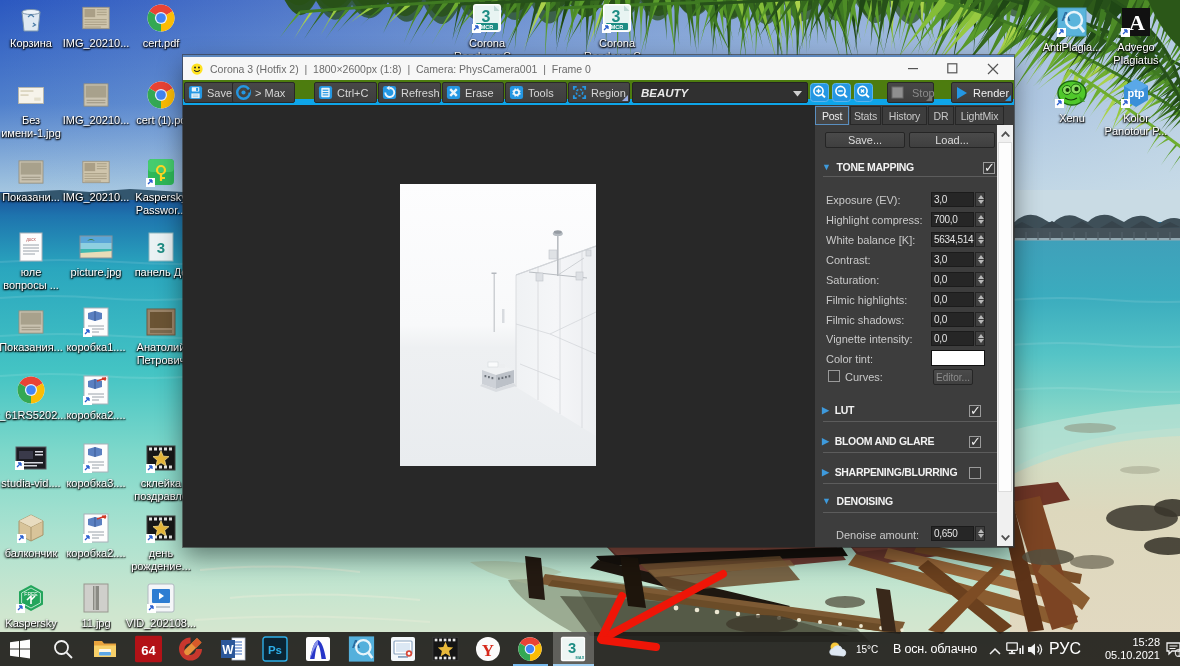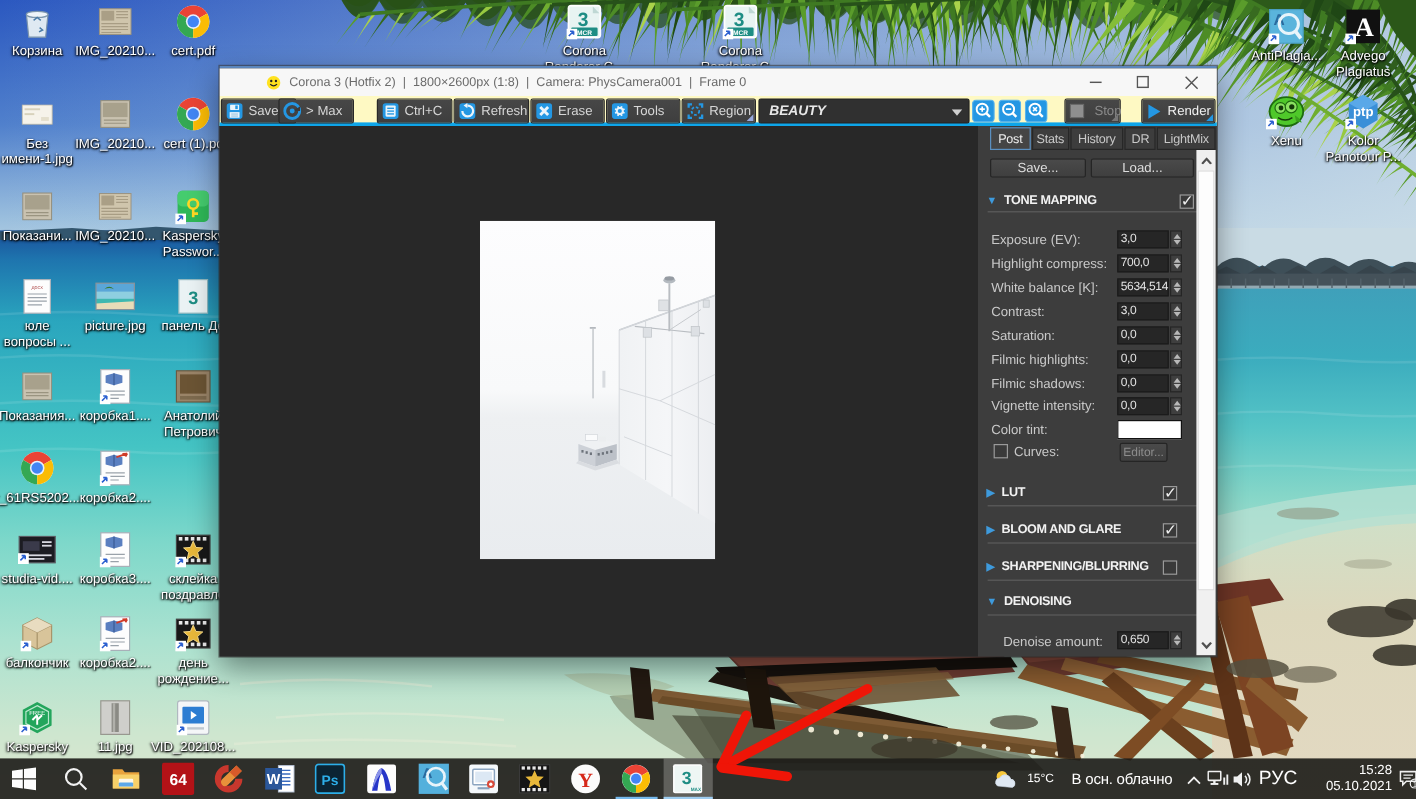--- a/index.html
+++ b/index.html
@@ -8,25 +8,25 @@
 #root { position:absolute; left:0; top:0; width:1180px; height:666px; overflow:hidden; }
 #wall { position:absolute; left:0; top:0; }
 .di { position:absolute; width:68px; text-align:center; z-index:2; }
 .di .ic { height:32px; display:flex; align-items:center; justify-content:center; }
 .di .lb { margin-top:3px; margin-left:-6px; margin-right:-6px; font-size:11px; line-height:13px; color:#fff;
   text-shadow:0 1px 2px rgba(0,0,0,.9), 1px 1px 1px rgba(0,0,0,.8), -1px 1px 2px rgba(0,0,0,.7); }
 #taskbar { position:absolute; left:0; top:632px; width:1180px; height:34px; background:rgba(28,27,23,0.9); z-index:10; display:flex; align-items:center; }
 #arrow { position:absolute; left:0; top:0; z-index:20; pointer-events:none; }
 #win { position:absolute; left:183px; top:55px; width:831px; height:492px; z-index:5;
   border-top:2px solid #5b86bc; box-shadow:0 10px 24px rgba(0,0,0,.45), 0 0 0 1px rgba(60,60,60,.6); background:#3d3d3d; }
-#wtitle { height:23px; background:#f7f7f7; display:flex; align-items:center; font-size:11px; color:#6b6b6b;padding-left:31px; }
+#wtitle { height:23px; background:#f7f7f7; display:flex; align-items:center; font-size:11px; color:#6b6b6b; }
 #wtitle .smile { width:12px; height:12px; margin-left:8px; margin-right:7px; }
 #wtitle .wbtns { margin-left:auto; display:flex; height:100%; }
 #wtitle .wb { width:40px; display:flex; align-items:center; justify-content:center; color:#444; font-size:13px; }
-#wtoolbar { height:25px; background:#fef9c3; position:relative; border-bottom:3px solid #0ea5e9;text-decoration:underline; }
+#wtoolbar { height:25px; background:#4d7c0f; position:relative; border-bottom:6px solid #0ea5e9;text-decoration:underline; }
 .tbtn { position:absolute; top:2px; height:21px; display:flex; align-items:center; background:linear-gradient(#474747,#3e3e3e);
   border:1px solid #282828; border-radius:2px; color:#d6d6d6; font-size:11px; padding:0 0 0 3px; white-space:nowrap; }
 .tbtn svg { margin-right:4px; flex:none; }
 #wbody { display:flex; height:442px; }
 #wcanvas { width:632px; height:442px; background:#282828; position:relative; }
 #wimg { position:absolute; left:217px; top:79px; width:196px; height:282px; }
 #wpanel { width:199px; height:442px; background:#3d3d3d; position:relative; font-size:11px; color:#cfcfcf; }
 .ptabs { display:flex; height:19px; margin-top:1px; }
 .ptab { display:flex; align-items:center; justify-content:center; background:#3d3d3d; border:1px solid #272727;
   color:#c8c8c8; font-size:10.5px; margin-right:1px; letter-spacing:-0.2px; }
@@ -708,21 +708,21 @@
                 <rect x="101.5" y="192.8" width="1.8" height="2.2"></rect>
                 <rect x="105" y="192" width="1.8" height="2.2"></rect>
                 <rect x="108.5" y="191.2" width="1.8" height="2.2"></rect>
           </g>
           <path d="M82,200 L96,205 L114,199 L116,202 L96,208 L80,202 Z" fill="#dadde1"></path>
         </g>
       </svg>
     </div>
     <div id="wpanel">
       <div class="ptabs">
-        <div class="ptab act" style="width:34px;margin-left:10px">Post</div>
+        <div class="ptab act" style="width:34px;margin-left:0">Post</div>
         <div class="ptab" style="width:31px">Stats</div>
         <div class="ptab" style="width:45px">History</div>
         <div class="ptab" style="width:26px">DR</div>
         <div class="ptab" style="width:49px">LightMix</div>
       </div>
       <div class="pbtn" style="left:10px;top:27px;width:80px">Save...</div>
       <div class="pbtn" style="left:94px;top:27px;width:86px">Load...</div>
       <div class="sect" style="top:56px"><span class="tri">▼</span>TONE MAPPING</div>
       <div class="chk on" style="left:168px;top:57px"></div>
       <div class="sep" style="top:71px"></div>

